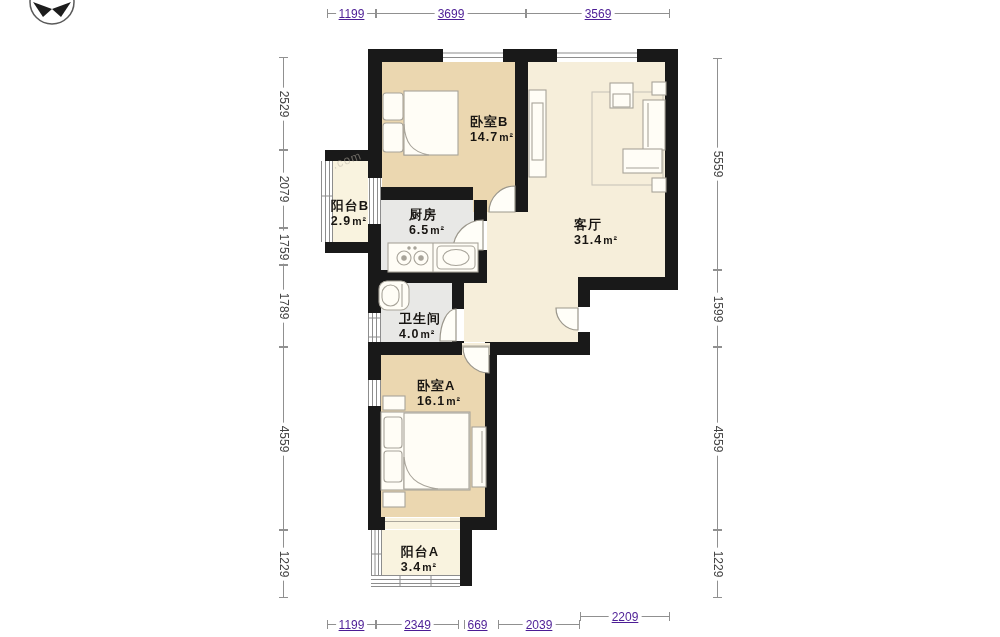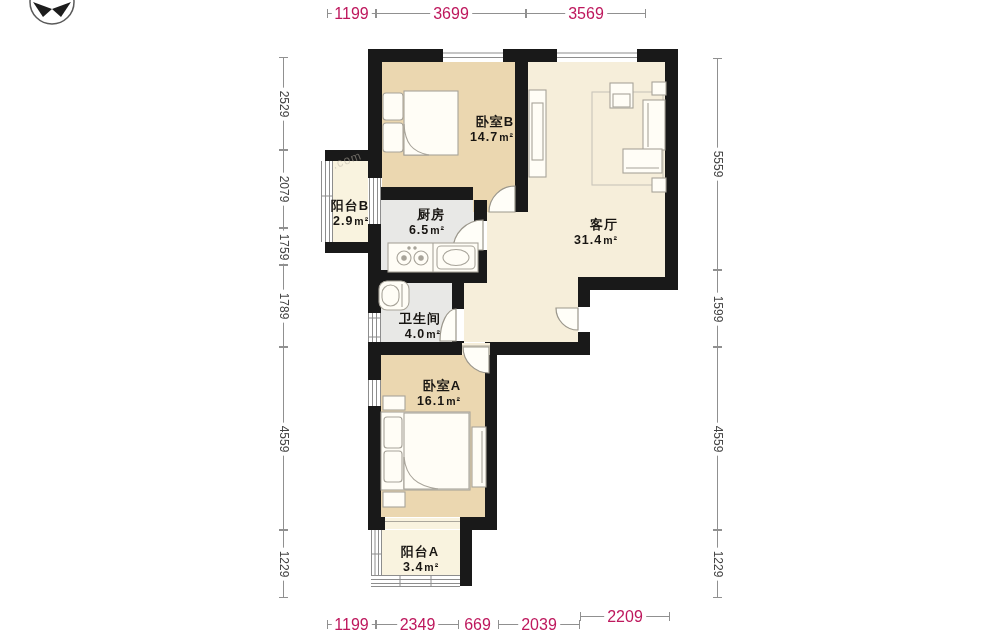--- a/index.html
+++ b/index.html
@@ -1,33 +1,33 @@
 <!DOCTYPE html>
 <html><head>
 <meta charset="utf-8">
 <style>
   html,body{margin:0;padding:0;background:#fff;}
   body{width:1000px;height:637px;position:relative;overflow:hidden;
        font-family:"Liberation Sans","DejaVu Sans",sans-serif;}
   .plan-svg{position:absolute;left:0;top:0;}
   
-  .room-label{position:absolute;transform:translate(-50%,-50%);text-align:right;
+  .room-label{position:absolute;transform:translate(-50%,-50%);text-align:left;
               color:#181512;line-height:15px;white-space:nowrap;}
   .room-label .rn{font-size:13px;font-weight:700;letter-spacing:1px;}
   .room-label .ra{font-size:12.5px;font-weight:600;letter-spacing:1px;margin-top:1px;}
   .room-label .u{font-size:10.5px;font-weight:700;margin-left:1px;}
   
   .seg,.segv{position:absolute;}
   .seg{height:9px;}
   .segv{width:9px;}
   .seg .ln{position:absolute;left:0;right:0;top:4px;height:1px;background:#909090;}
   .seg .tk{position:absolute;top:0;left:0;width:1px;height:9px;background:#909090;}
   .seg .tk.e{left:auto;right:0;}
   .seg .dv{position:absolute;left:50%;top:4.5px;transform:translate(-50%,-50%);
-           background:#fff;padding:0 3px;font-size:16px;color:#be185d;}
+           background:#fff;padding:0 3px;font-size:12px;color:#4c1d95;text-decoration:underline;}
   .segv .ln{position:absolute;top:0;bottom:0;left:4px;width:1px;background:#909090;}
   .segv .tk{position:absolute;left:0;top:0;width:9px;height:1px;background:#909090;}
   .segv .tk.e{top:auto;bottom:0;}
   .segv .dv{position:absolute;left:4.5px;top:50%;transform:translate(-50%,-50%) rotate(90deg);
             background:#fff;padding:0 3px;font-size:12px;color:#434343;white-space:nowrap;}
   .watermark{position:absolute;left:332px;top:153px;transform:rotate(-20deg);
              font-size:12px;color:#b9b2a6;opacity:.5;letter-spacing:1px;}
 </style>
 </head>
 <body>
@@ -228,21 +228,21 @@
     <i class="tk"></i>
     <i class="tk e"></i>
     <span class="dv">1199</span>
   </div>
 <div class="seg" style="left:376px;top:9px;width:150px">
     <i class="ln"></i>
     <i class="tk"></i>
     <i class="tk e"></i>
     <span class="dv">3699</span>
   </div>
-<div class="seg" style="left:526px;top:9px;width:120px">
+<div class="seg" style="left:526px;top:9px;width:144px">
     <i class="ln"></i>
     <i class="tk"></i>
     <i class="tk e"></i>
     <span class="dv">3569</span>
   </div>
 
 <div class="seg" style="left:327px;top:620px;width:49px">
     <i class="ln"></i>
     <i class="tk"></i>
     <i class="tk e"></i>

